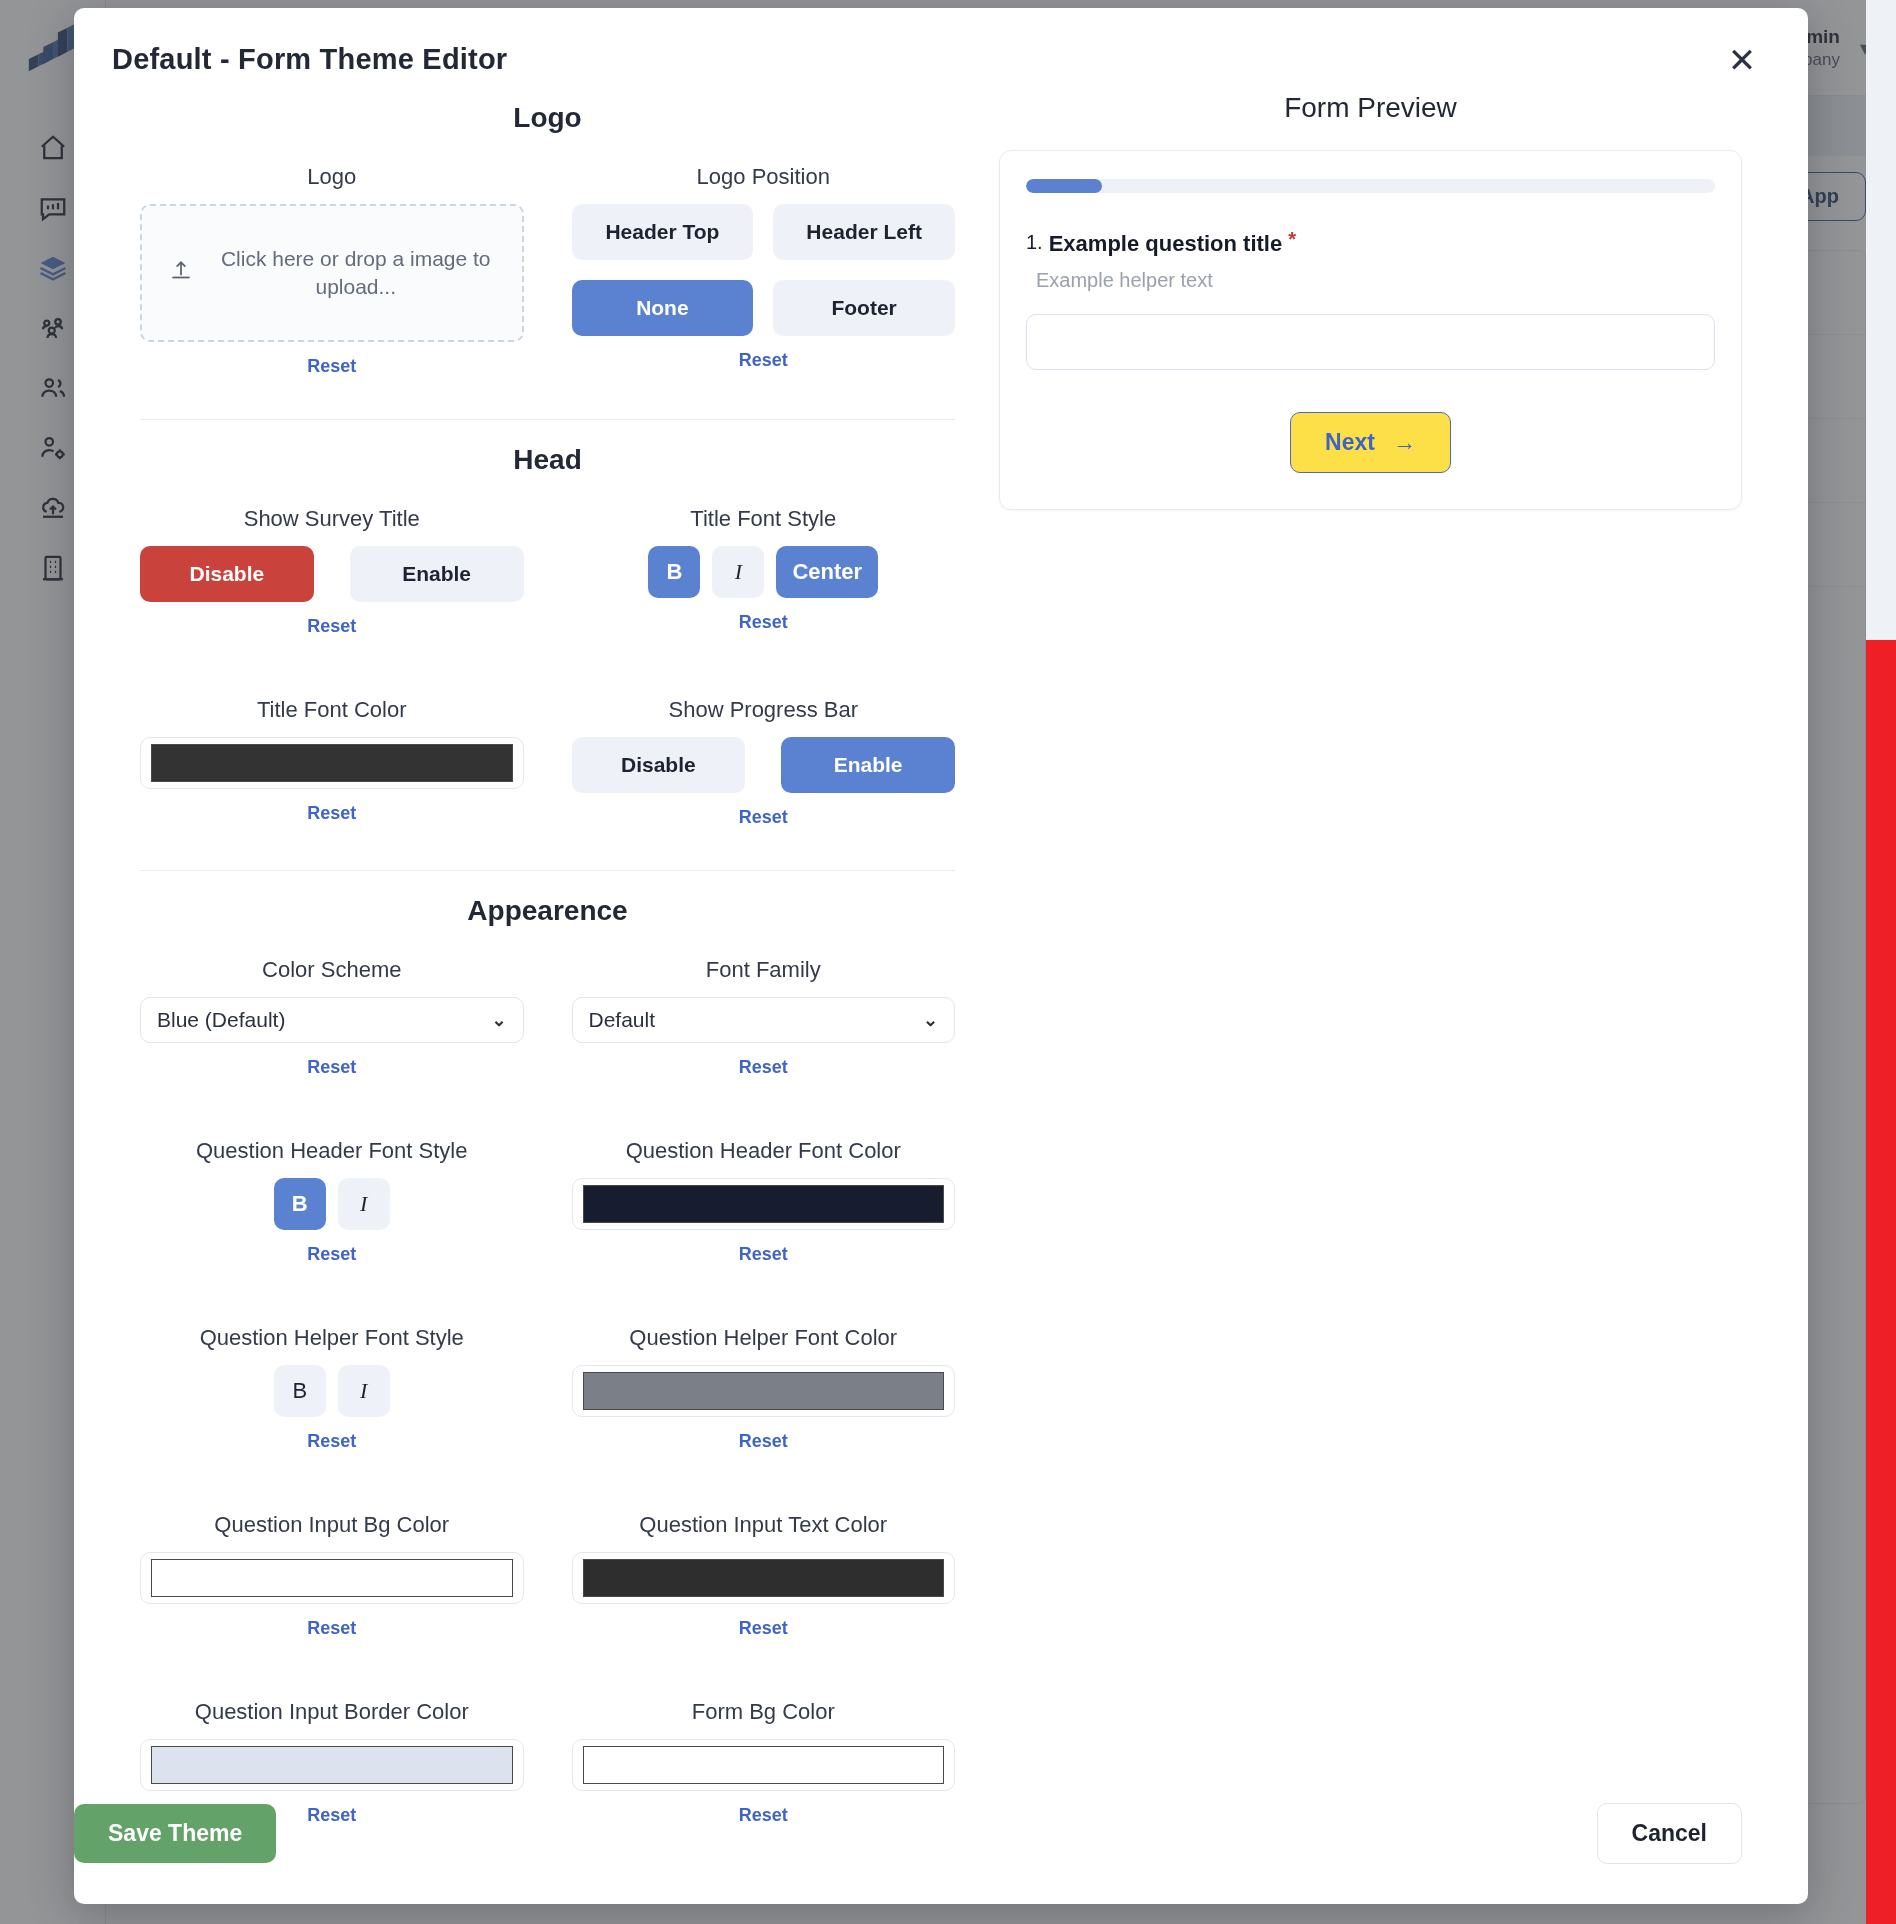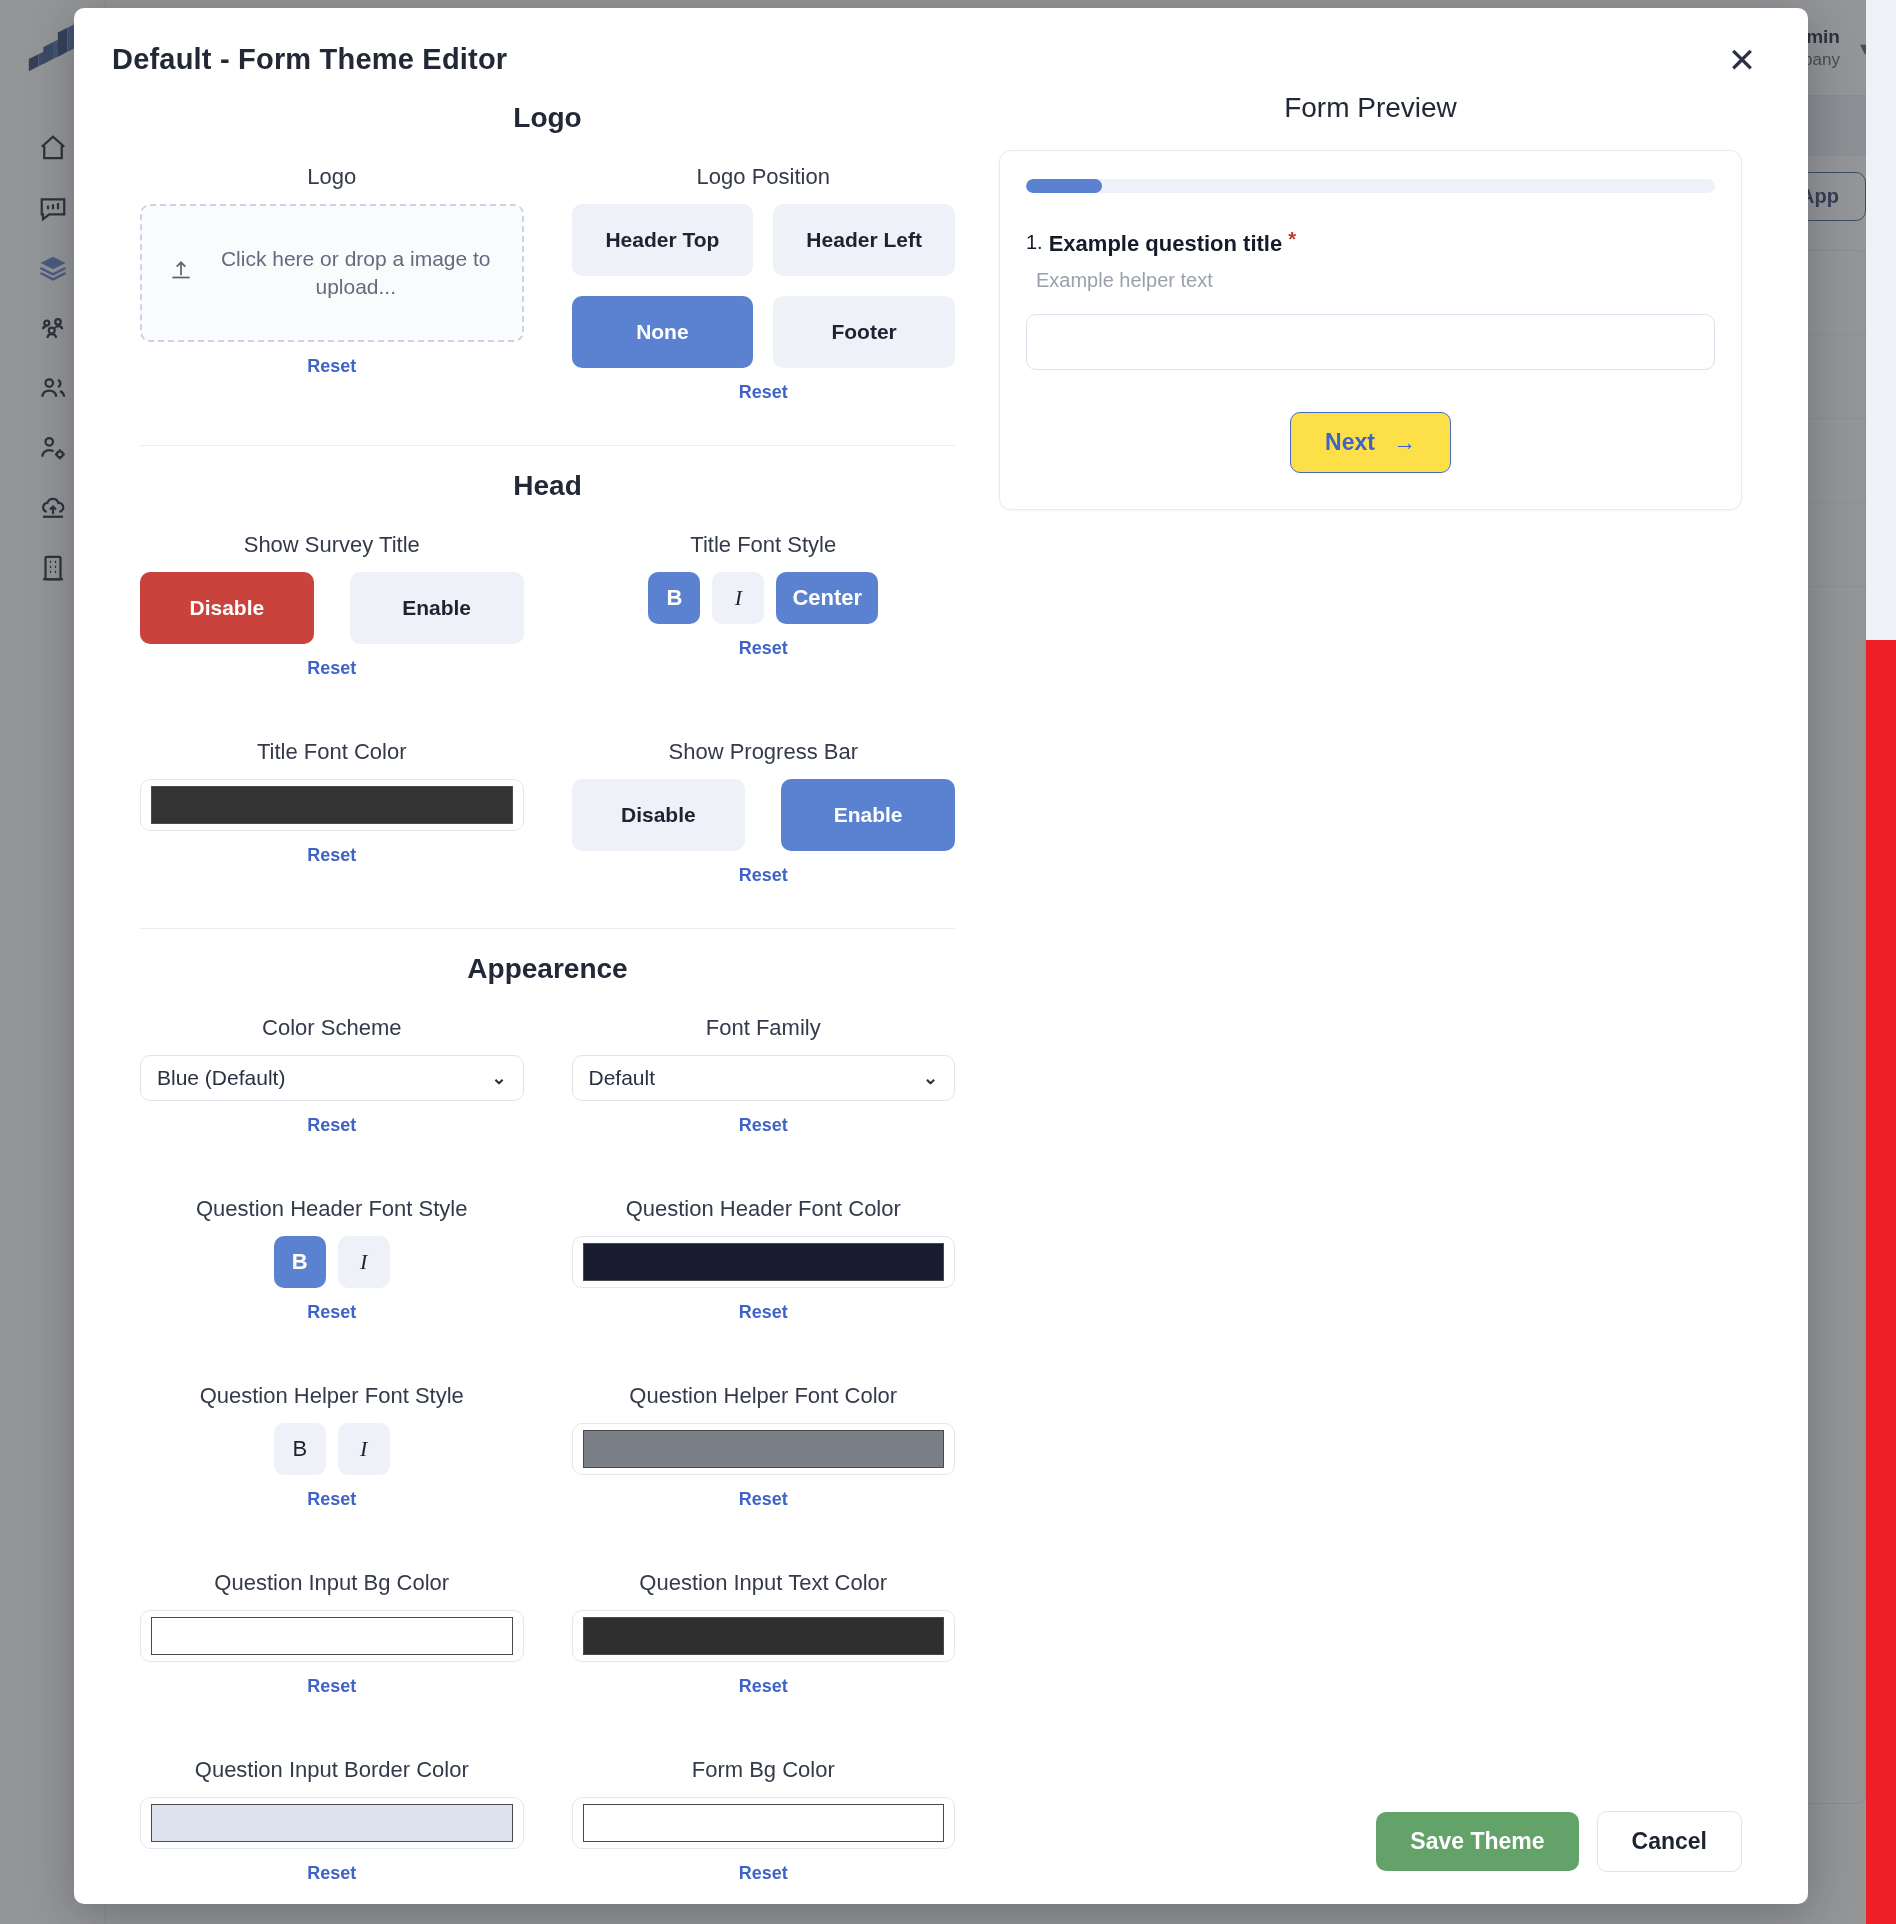--- a/index.html
+++ b/index.html
@@ -107,21 +107,21 @@
   .dropzone {
     height: 138px; border: 2px dashed #ccd4e4; border-radius: 10px; background: #fafbfd;
     display: flex; align-items: center; justify-content: center; gap: 22px; padding: 0 26px;
   }
   .dz-text { font-size: 21px; color: #646b7c; line-height: 1.35; text-align: center; }
   .dz-icon { color: #5b6272; flex-shrink: 0; }
   .dz-icon svg { width: 26px; height: 26px; }
 
   .seg-grid { display: grid; grid-template-columns: 1fr 1fr; gap: 20px; }
   .seg {
-    height: 72px; border-radius: 10px; background: #eef1f7; color: #1d2331;
+    height: 56px; border-radius: 10px; background: #eef1f7; color: #1d2331;
     display: flex; align-items: center; justify-content: center;
     font-size: 21px; font-weight: 700; cursor: pointer; border: none;
     font-family: "Liberation Sans", sans-serif;
   }
   .seg.blue { background: #5b82d0; color: #fff; }
   .seg.red  { background: #c9433c; color: #fff; }
 
   .seg-row2 { display: grid; grid-template-columns: 1fr 1fr; gap: 36px; }
 
   .style-btns { display: flex; gap: 12px; justify-content: center; }
@@ -170,22 +170,22 @@
     margin-top: 22px; height: 56px; border: 1px solid #dbe2ee; border-radius: 10px; background: #fff;
   }
   .next-wrap { display: flex; justify-content: center; margin-top: 42px; }
   .next-btn {
     border: 1.5px solid #4a6bbd; color: #3f63c7; background: #fde047; border-radius: 10px;
     padding: 16px 34px; font-size: 23px; font-weight: 700; cursor: pointer;
     display: flex; align-items: center; gap: 18px; font-family: "Liberation Sans", sans-serif;
   }
 
   .modal-footer {
-    position: absolute; left: 0; right: 0; bottom: 8px; height: 110px;
-    display: flex; align-items: center; justify-content: flex-end; gap: 18px; padding-right: 66px;
+    position: absolute; left: 0; right: 0; bottom: 16px; height: 110px;
+    display: flex; align-items: center; justify-content: space-between; gap: 18px; padding-right: 66px;
   }
   .btn-save {
     background: #63a269; color: #fff; border: none; border-radius: 10px;
     padding: 16px 34px; font-size: 23px; font-weight: 700; cursor: pointer;
     font-family: "Liberation Sans", sans-serif;
   }
   .btn-cancel {
     background: #fff; color: #1d2331; border: 1px solid #dfe4ee; border-radius: 10px;
     padding: 16px 34px; font-size: 23px; font-weight: 700; cursor: pointer;
     font-family: "Liberation Sans", sans-serif;

